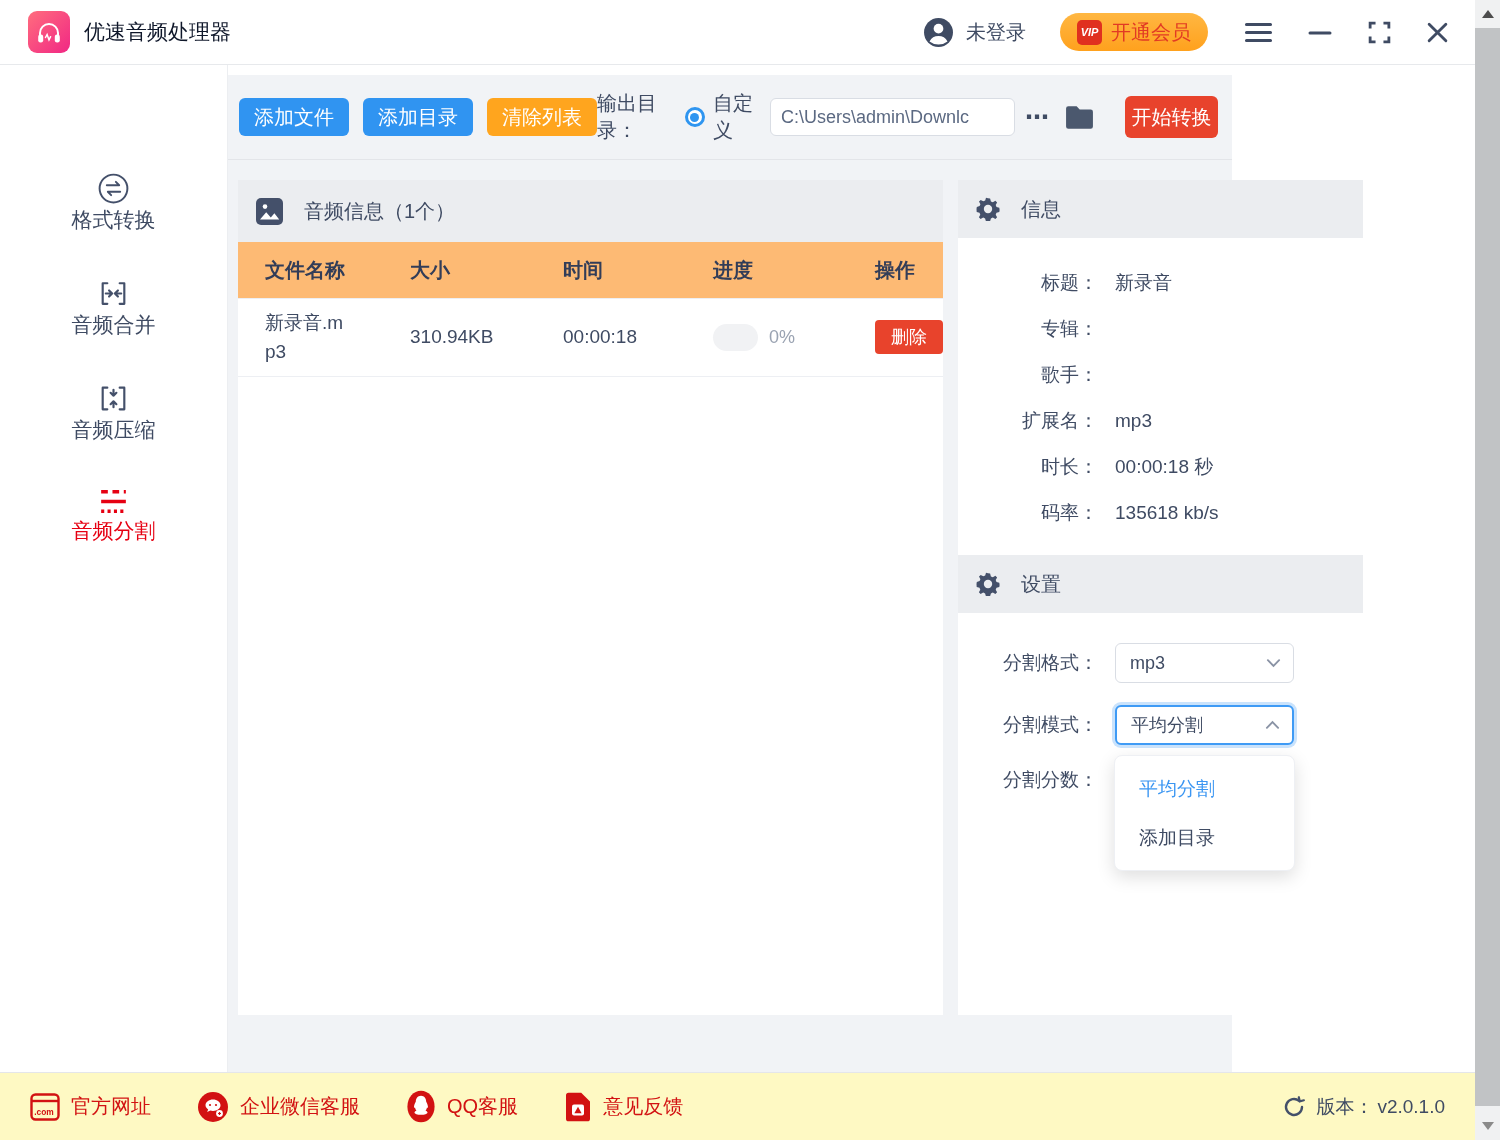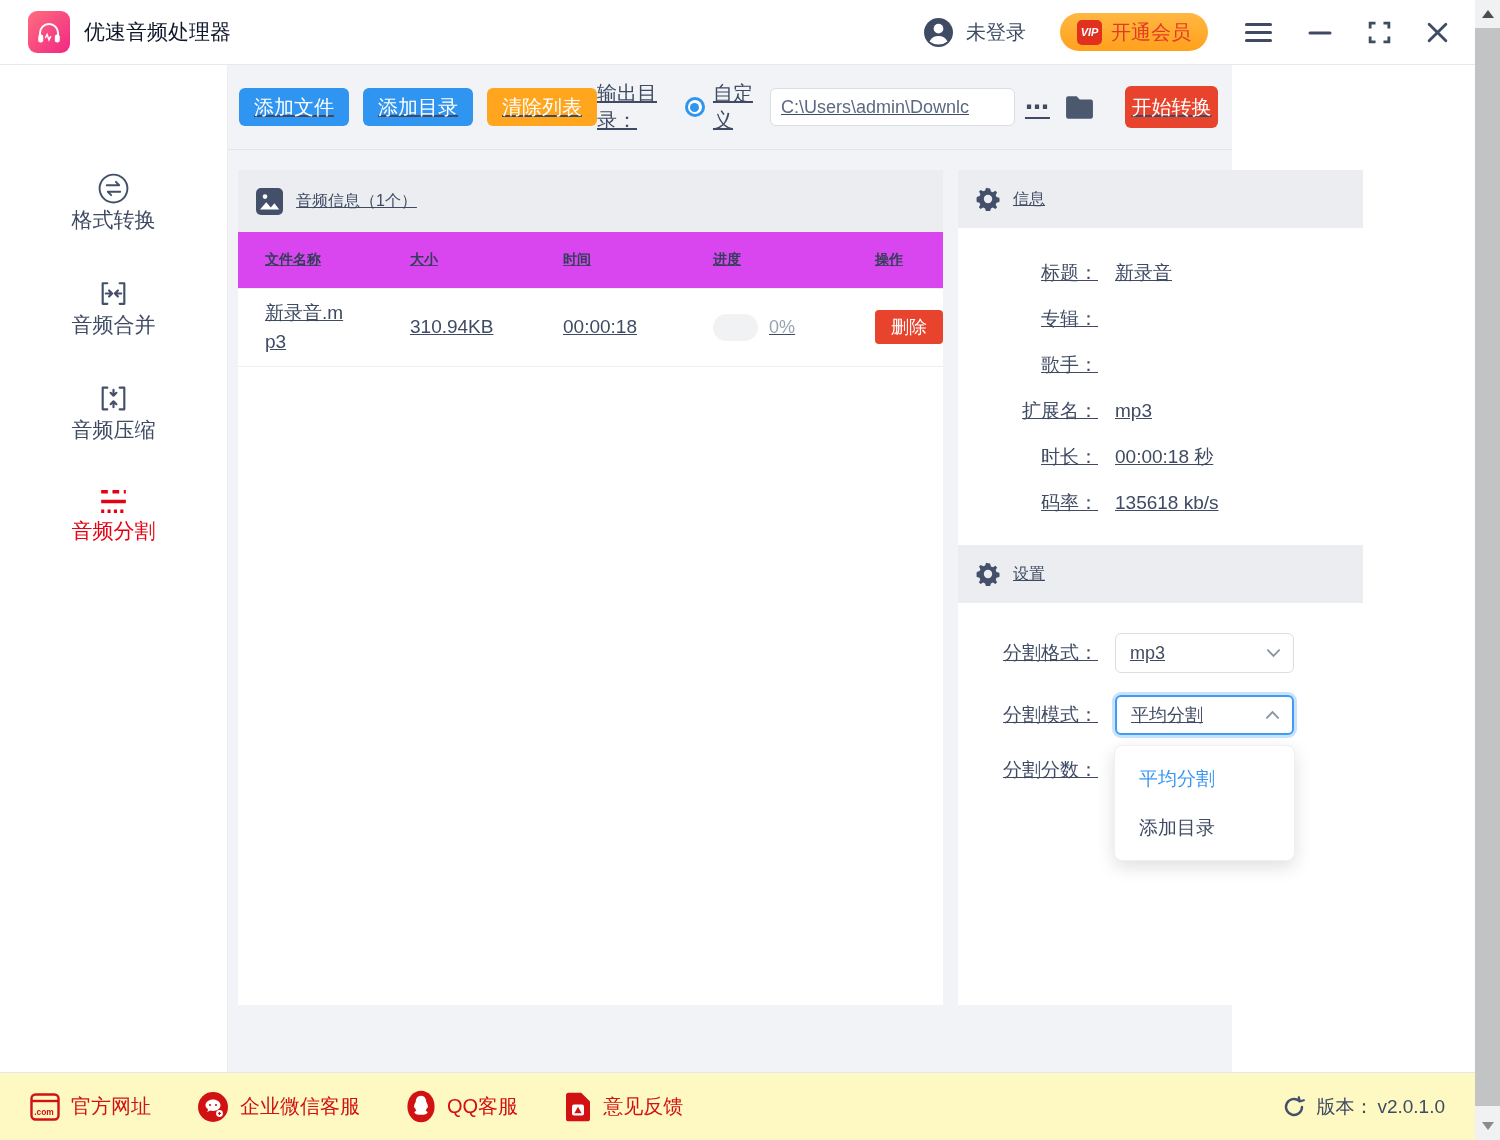--- a/index.html
+++ b/index.html
@@ -57,21 +57,21 @@
     position:absolute; left:0; top:65px; width:228px; height:1007px;
     background:#fff; border-right:1px solid #eceef1;
     display:flex; flex-direction:column; align-items:center; padding-top:106px; gap:31px;
     z-index:2;
   }
   .nav-item { display:flex; flex-direction:column; align-items:center; cursor:pointer; height:74px; }
   .nav-label { font-size:21px; color:#3f4b63; }
   .nav-item.active .nav-label { color:#e60012; }
 
   
-  .main { position:absolute; left:228px; top:65px; width:1004px; height:1007px; background:#f1f3f6;text-decoration:underline; }
+  .main { position:absolute; left:228px; top:75px; width:1004px; height:1007px; background:#f1f3f6; }
   .toolbar { height:85px; display:flex; align-items:center; padding:0 14px 0 11px; border-bottom:1px solid #e3e5e9; }
   .btn {
     border:none; border-radius:6px; color:#fff; font-size:20px; height:38px;
     padding:0 15px; cursor:pointer; font-family:inherit; flex:0 0 auto;
   }
   .btn-blue { background:#3094f1; }
   .btn-orange { background:#ffa51e; }
   .btn + .btn { margin-left:14px; }
   .out-group { margin-left:auto; display:flex; align-items:center; }
   .out-label { font-size:20px; color:#3f4b63; }
@@ -94,29 +94,29 @@
     width:133px; height:42px; background:#e8432c; color:#fff; border:none; border-radius:6px;
     font-size:20px; cursor:pointer; font-family:inherit;
   }
 
   
   .content { display:flex; padding:20px 15px 0 10px; gap:15px; }
   .file-panel { flex:1; background:#fff; height:835px; }
   .right-panel { width:405px; background:#fff; height:835px; position:relative; flex:0 0 auto; }
   .panel-header {
     height:62px; background:#ebedf0; display:flex; align-items:center;
-    padding:0 18px; gap:13px; font-size:16px; color:#3f4b63;
+    padding:0 18px; gap:21px; font-size:20px; color:#3f4b63;
   }
   .right-panel .panel-header { height:58px; }
 
   .thead, .trow {
     display:grid; grid-template-columns:145px 153px 150px 162px 1fr;
     padding-left:27px; align-items:center;
   }
-  .thead { height:57px; border-bottom:1px solid #edeff3; font-weight:bold; font-size:14px; color:#323d58; background:#d946ef; }
+  .thead { height:57px; border-bottom:1px solid #edeff3; font-weight:bold; font-size:20px; color:#323d58; background:#fdba74; }
   .trow { min-height:73px; border-bottom:1px solid #edeff3; font-size:19px; color:#3f4b63; }
   .fname { width:88px; word-break:break-all; line-height:1.55; padding:9px 0; }
   .progress-cell { display:flex; align-items:center; gap:11px; }
   .progress-pill { width:45px; height:27px; background:#f1f2f4; border-radius:14px; }
   .progress-text { color:#9aa3b2; font-size:18px; }
   .del-btn {
     width:68px; height:34px; background:#e8432c; color:#fff; border:none; border-radius:4px;
     font-size:18px; cursor:pointer; font-family:inherit;
   }
 

